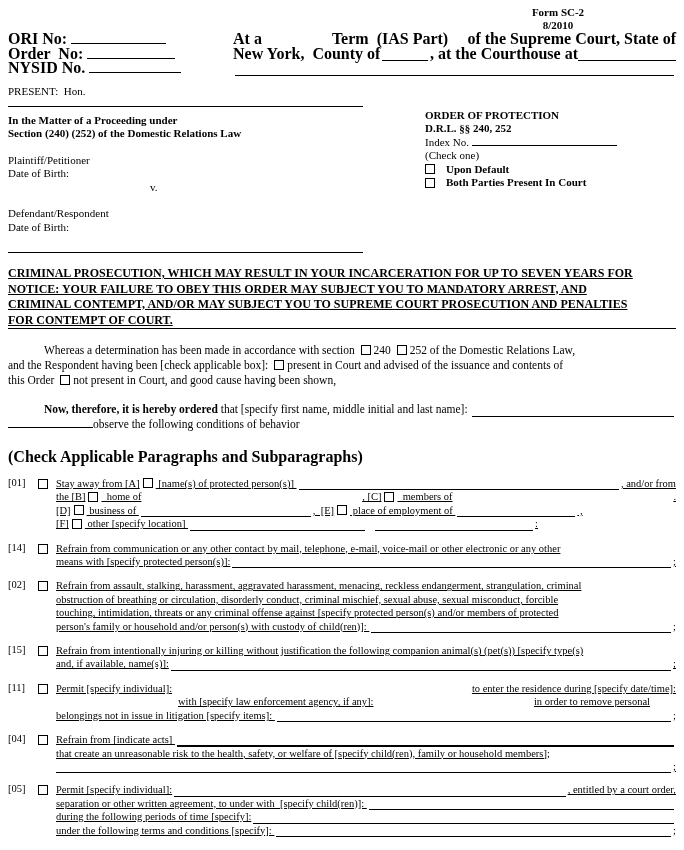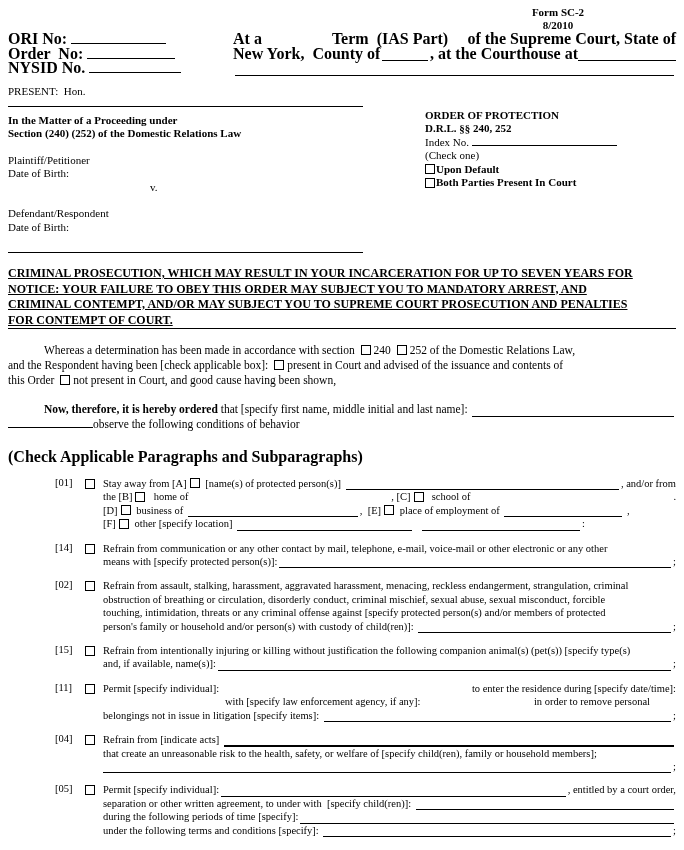--- a/index.html
+++ b/index.html
@@ -21,33 +21,33 @@
   .hrow{display:flex;align-items:flex-end;font-size:16px;line-height:14.5px;}
   .hcol1{width:225px;flex:0 0 auto;}
   .hsp{flex:1 1 auto;}
   .present{margin-top:9px;font-size:11px;}
   
   .caption{display:flex;margin-top:9px;font-size:11px;line-height:13.5px;}
   .capL{width:355px;flex:0 0 auto;border-top:1.5px solid #000;border-bottom:1.5px solid #000;padding:7px 0 18px 0;}
   .capR{margin-left:62px;flex:1 1 auto;padding-top:3px;}
   .vs{padding-left:142px;}
   .capgap{height:13px;}
-  .cbrow{display:flex;align-items:center;gap:1px;}
+  .cbrow{display:flex;align-items:center;gap:11px;}
   
   .notice{margin-top:13px;font-size:12px;font-weight:bold;line-height:15.5px;border-bottom:1.5px solid #000;}
   .notice div{text-decoration:underline;}
   
   .clause{margin-top:14px;font-size:11.5px;line-height:15px;}
   .ind36{display:inline-block;width:36px;flex:0 0 36px;}
   .heading{margin-top:16px;font-weight:bold;font-size:16px;}
   
   .item{display:flex;margin-top:11px;font-size:10.5px;}
-  .inum{flex:0 0 30px;margin-left:47px;}
+  .inum{flex:0 0 30px;}
   .icb{flex:0 0 auto;margin:2px 8px 0 0;}
-  .ibody{flex:1 1 auto;min-width:0;line-height:13.4px;}
+  .ibody{flex:1 1 auto;min-width:0;line-height:13.4px;text-decoration:underline;}
   .ibody .fline{min-height:13.4px;}
 </style>
 </head>
 <body>
 
 <div class="page">
 
   <div class="formid b">
     <div>Form  SC-2</div>
     <div>8/2010</div>
@@ -162,21 +162,21 @@
         <span class="fill"></span>
         <span class="t">, and/or from</span>
       </div>
       <div class="fline">
         <span class="t">the [B]</span>
         <span class="cb cbf"></span>
         <span class="t">  home of</span>
         <span class="gapf"></span>
         <span class="t">, [C]</span>
         <span class="cb cbf"></span>
-        <span class="t">  school of</span>
+        <span class="t">  members of</span>
         <span class="gapf"></span>
         <span class="t">.</span>
       </div>
       <div class="fline">
         <span class="t">[D]</span>
         <span class="cb cbf"></span>
         <span class="t"> business of </span>
         <span class="fill" style="flex:0 0 170px"></span>
         <span class="t">,  [E]</span>
         <span class="cb cbf"></span>

